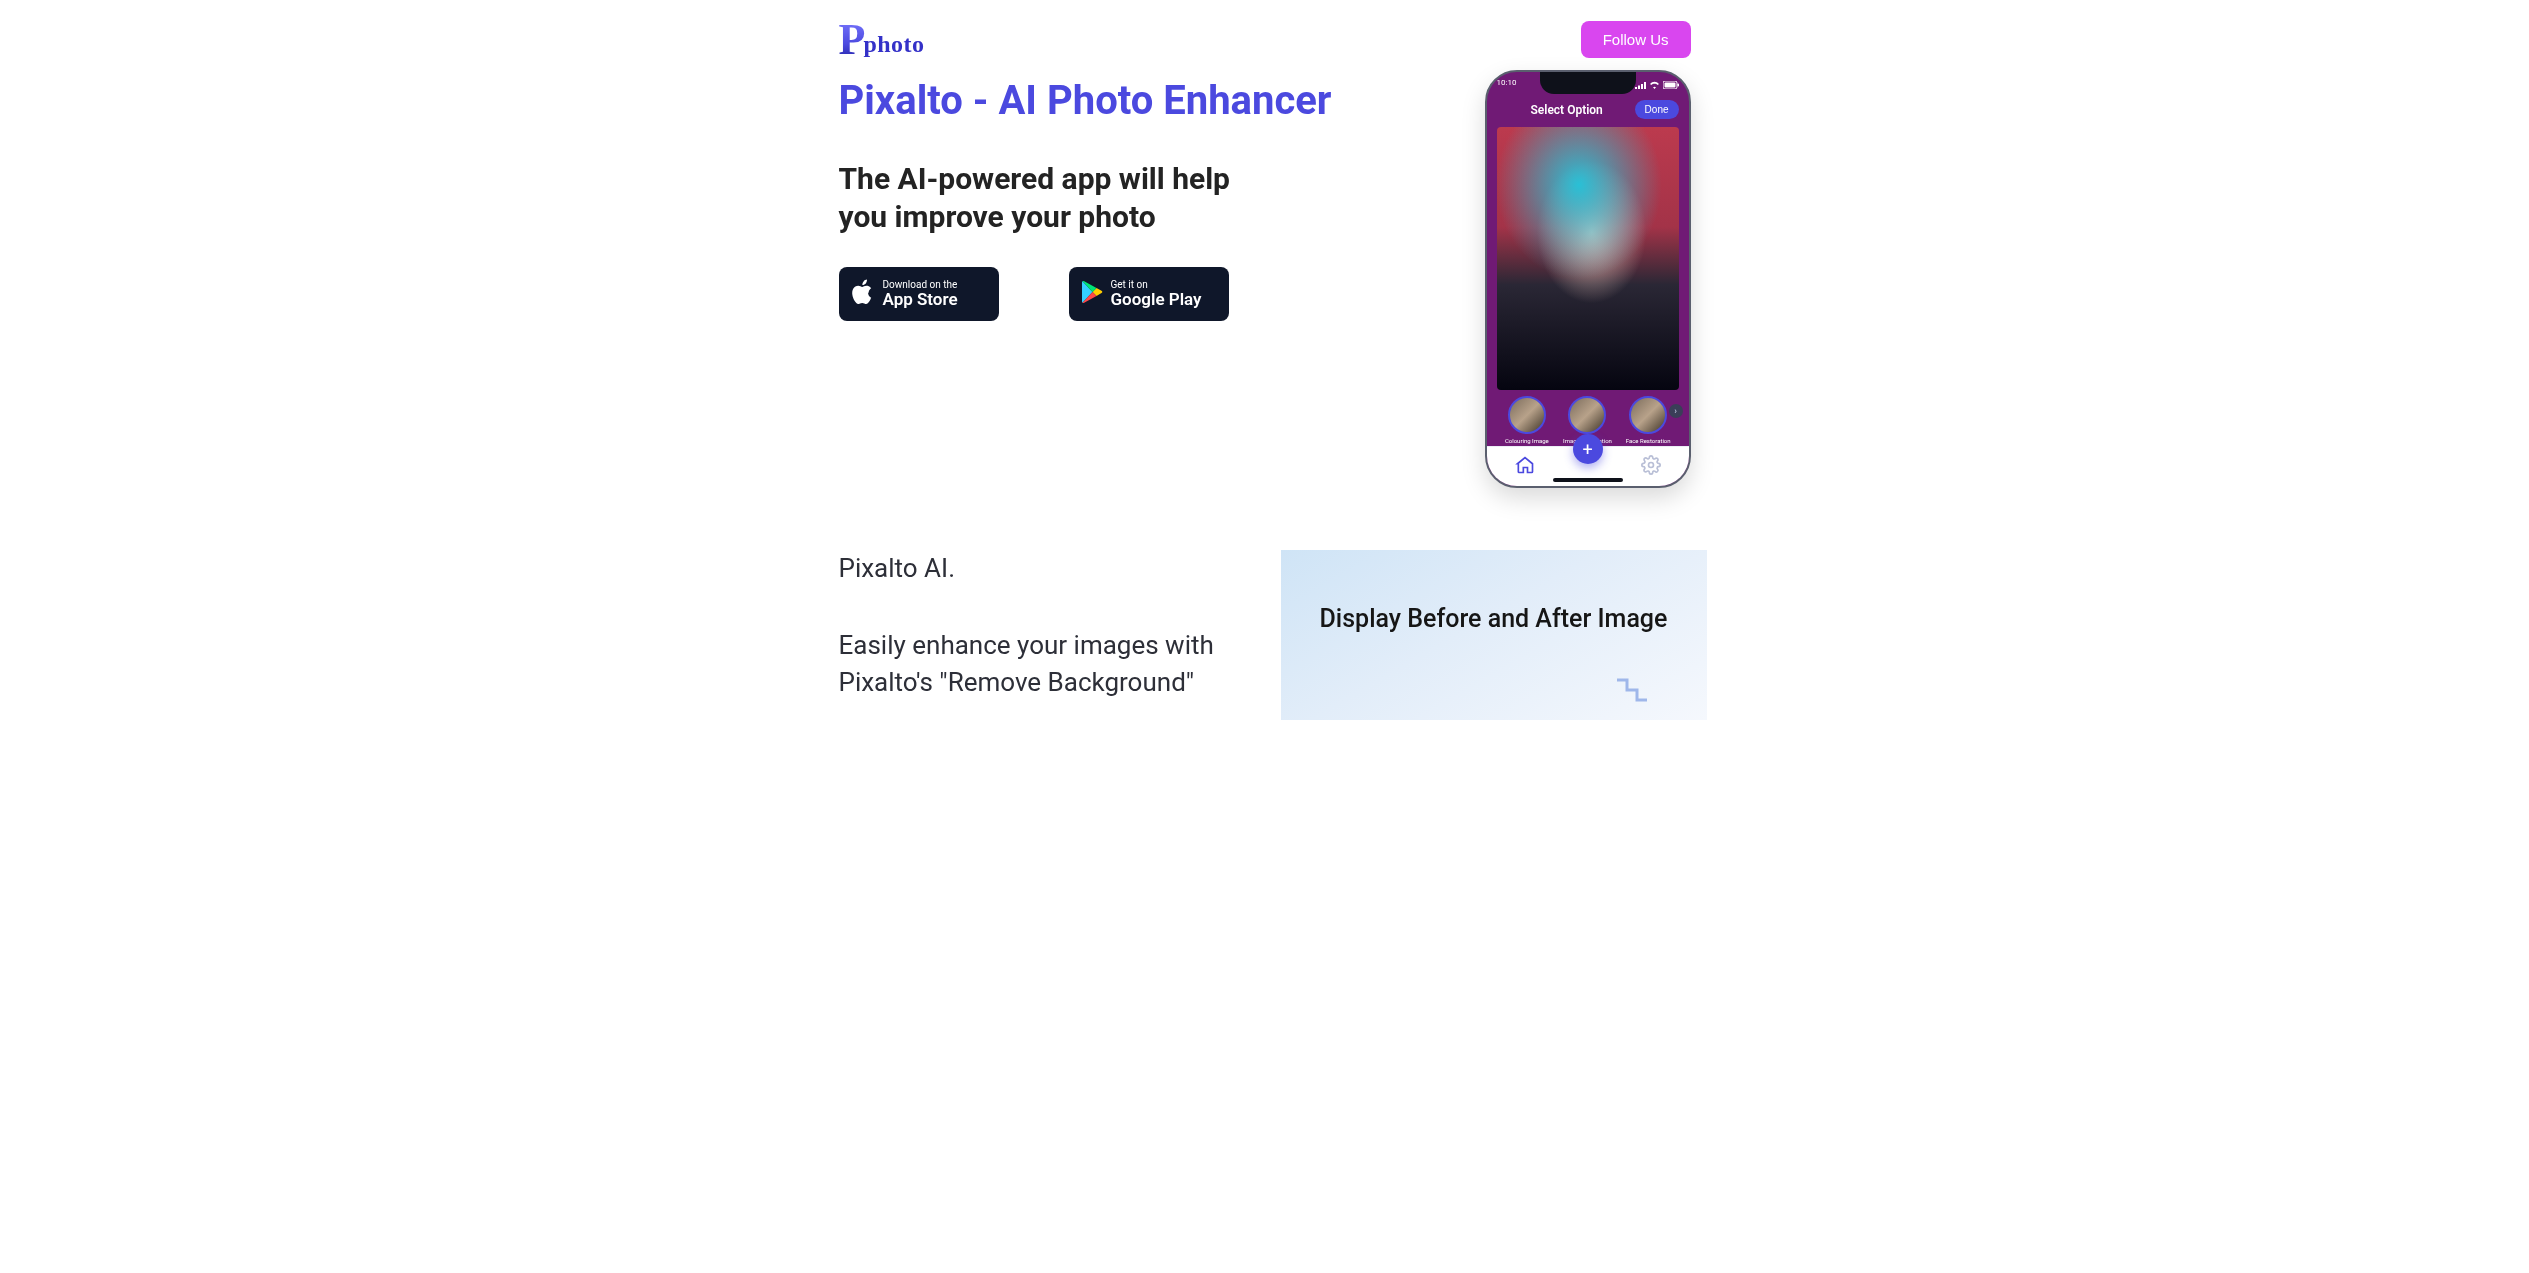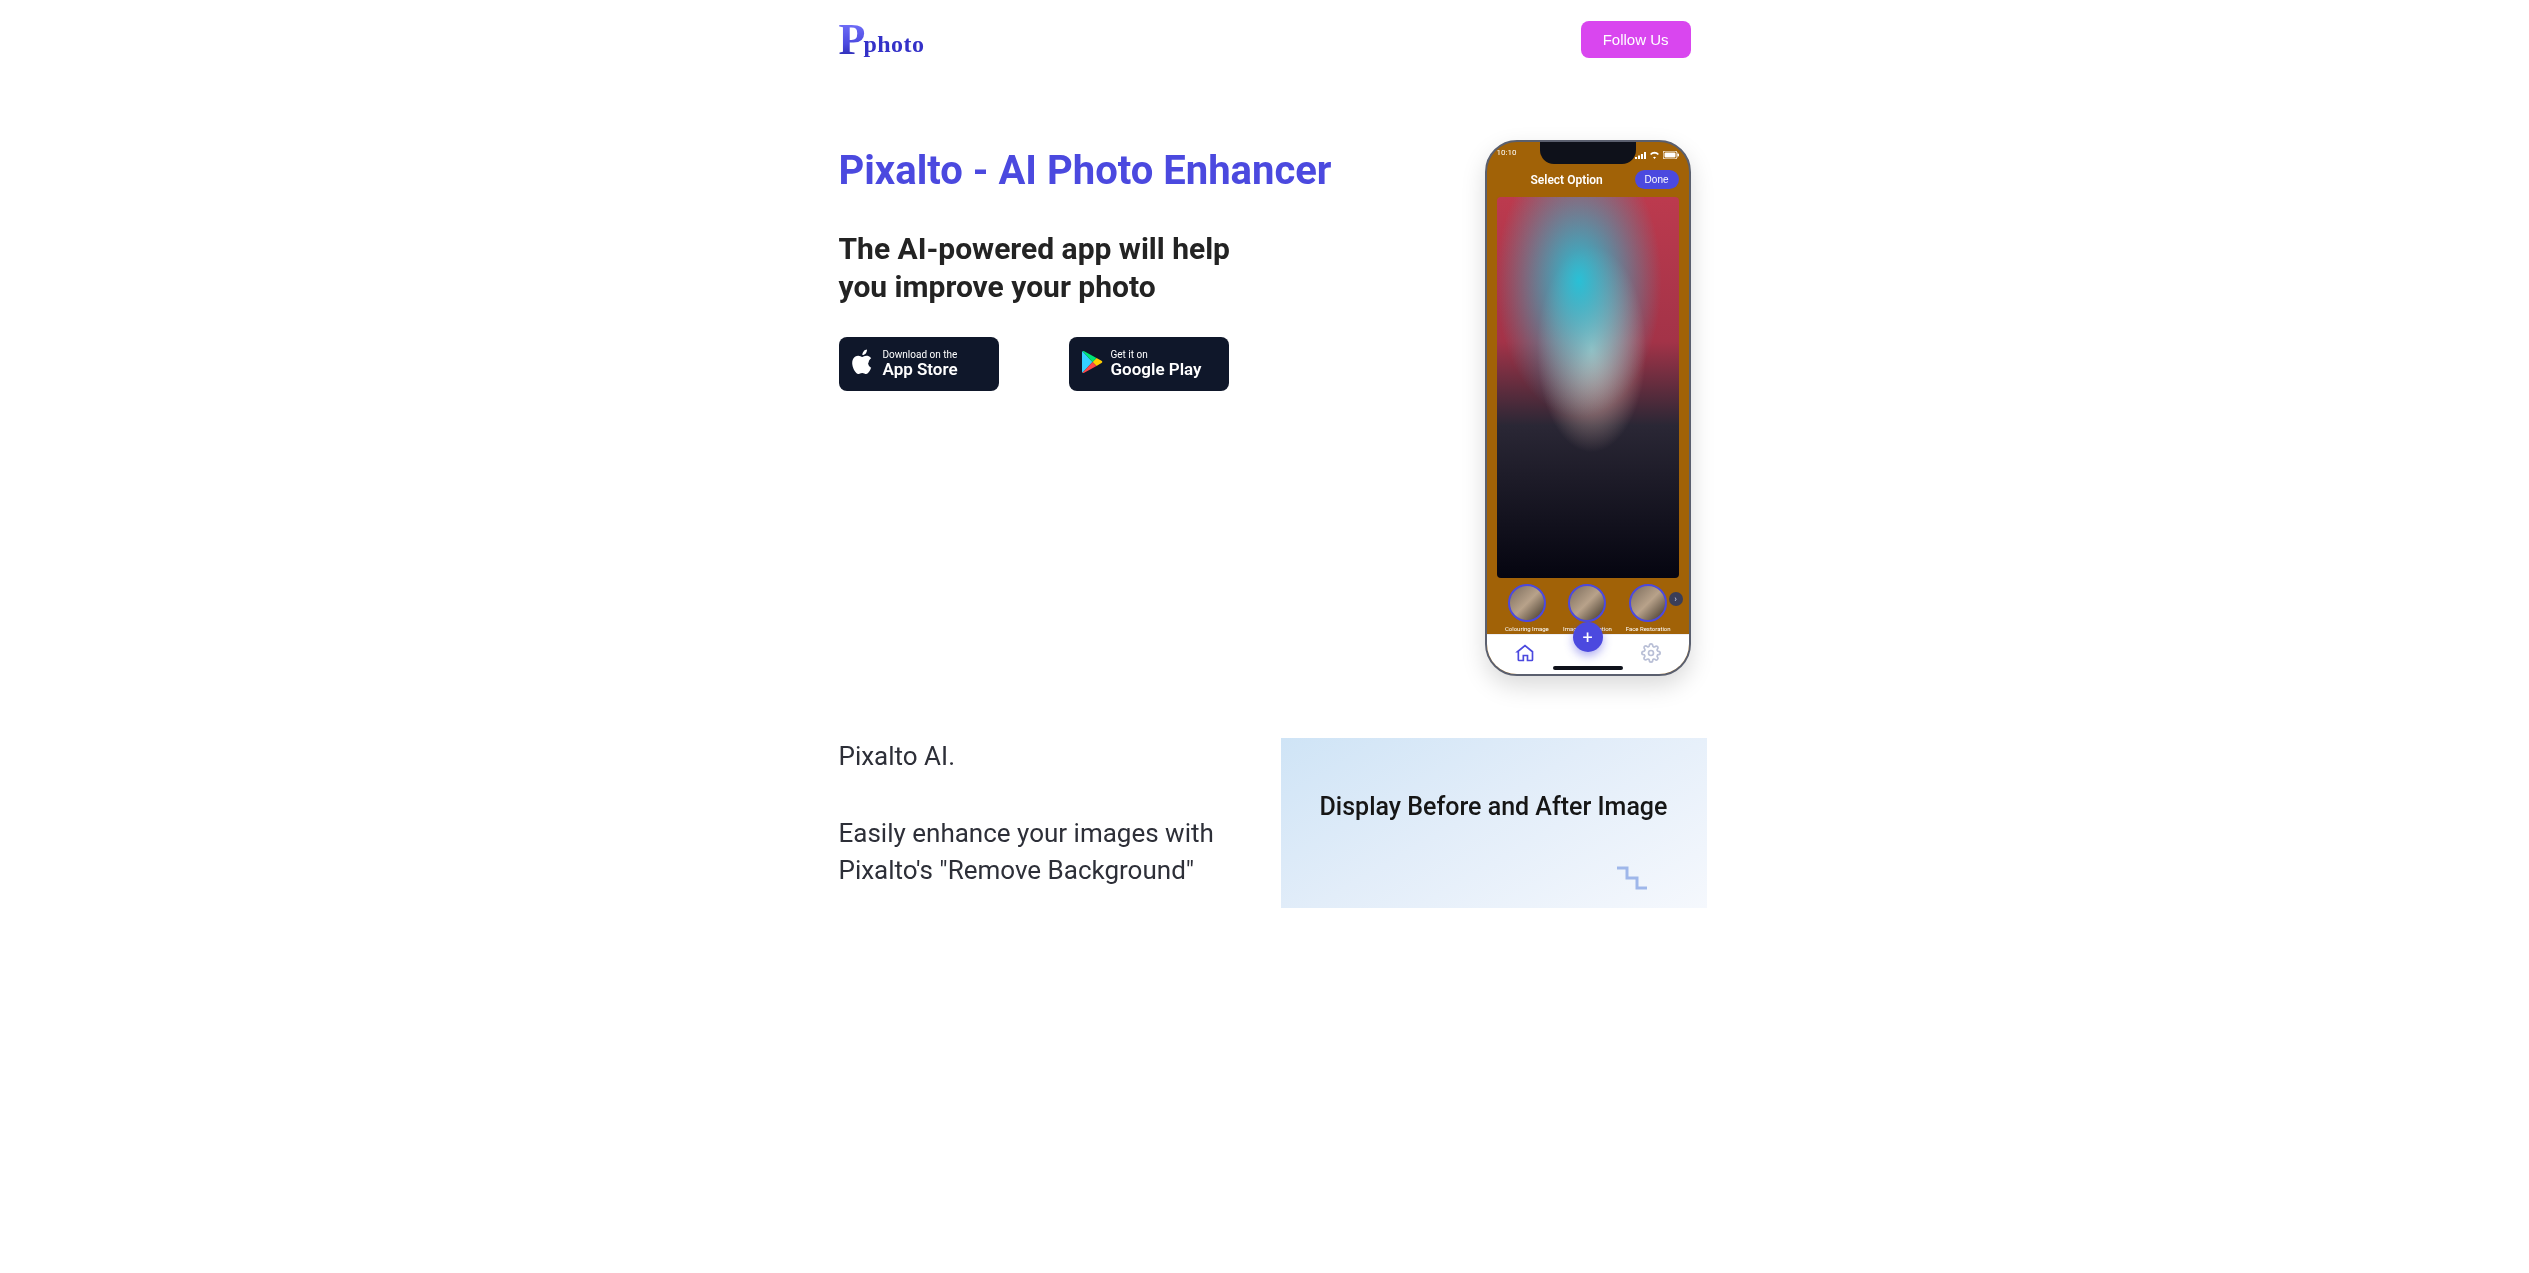--- a/index.html
+++ b/index.html
@@ -52,21 +52,20 @@
       border: none;
       border-radius: 8px;
       padding: 10px 22px;
       font-size: 15px;
       font-weight: 500;
       cursor: pointer;
     }
     
     .hero {
       display: flex;
-      margin-top: 70px;
       gap: 30px;
       align-items: flex-start;
     }
     .hero-left { flex: 1 1 52%; }
     .hero-right { flex: 0 0 auto; display:flex; justify-content:center; }
     .h1 {
       color: #4b49df;
       font-weight: 700;
       font-size: 40px;
       line-height: 1.55;
@@ -92,27 +91,27 @@
       cursor: pointer;
       width: 160px;
       height: 54px;
     }
     .store-badge .small { font-size: 10px; line-height: 1; display:block; }
     .store-badge .big { font-size: 17px; font-weight: 600; line-height: 1.1; display:block; }
     .apple-icon, .play-icon { flex: 0 0 auto; }
     
     .phone {
       width: 206px;
-      height: 536px;
+      height: 418px;
       border-radius: 32px;
       border: 2px solid #5a5f6e;
       box-shadow: 0 10px 25px rgba(0,0,0,0.15);
       position: relative;
       overflow: hidden;
-      background: #a16207;
+      background: #701a75;
     }
     .notch {
       position: absolute;
       top: 0; left: 50%; transform: translateX(-50%);
       width: 96px; height: 22px;
       background: #0e111a;
       border-bottom-left-radius: 14px;
       border-bottom-right-radius: 14px;
       z-index: 3;
     }

